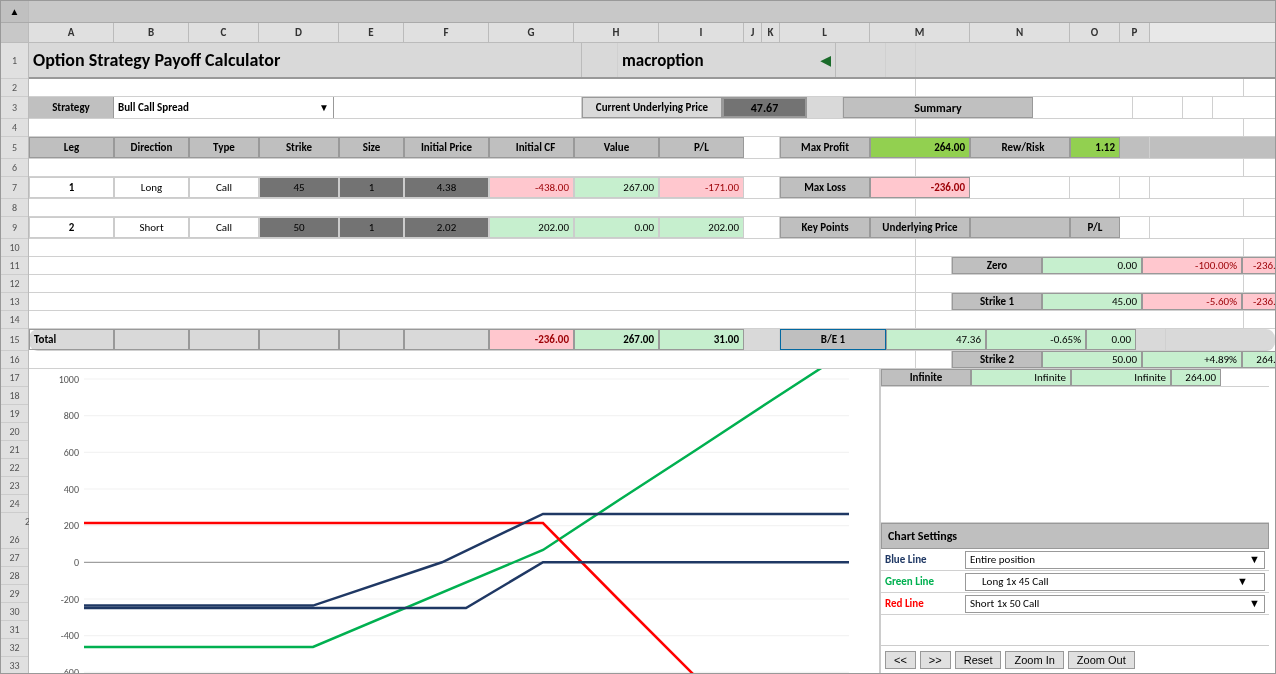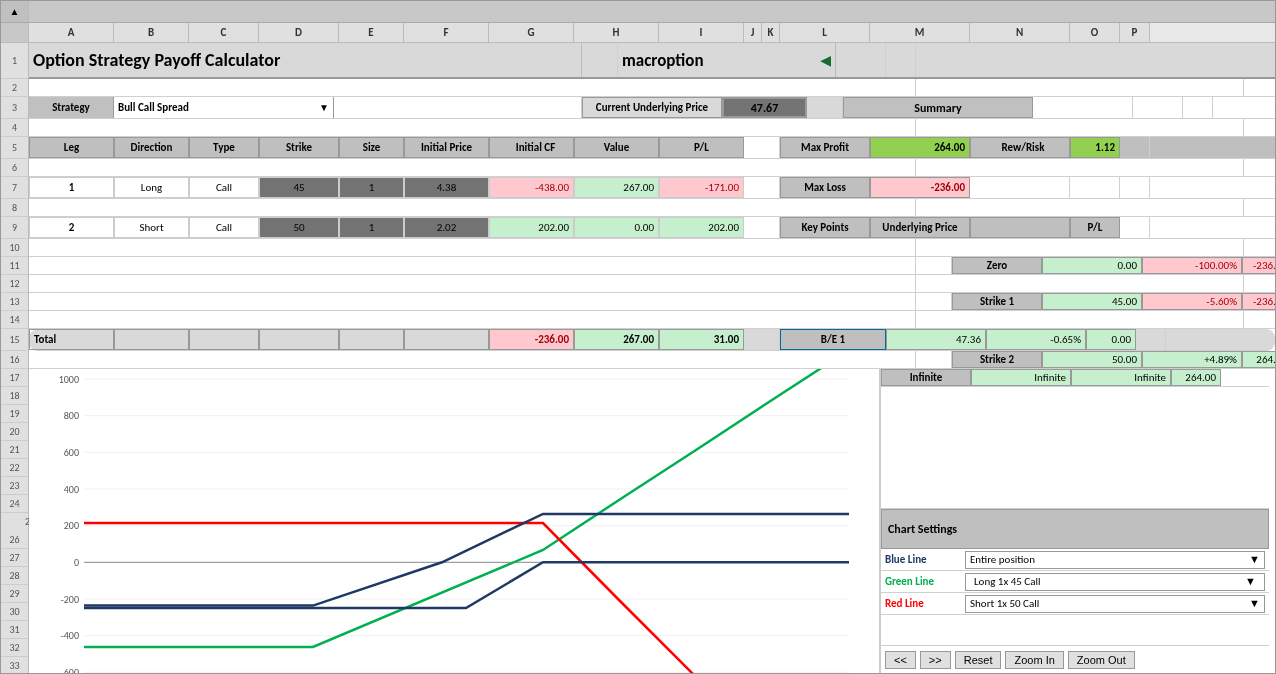--- a/index.html
+++ b/index.html
@@ -344,36 +344,36 @@
             <div class="cell text-right bg-lightgreen" style="width:100px; border:1px solid #999; font-size:11px;">Infinite</div>
             <div class="cell text-right bg-lightgreen" style="width:100px; border:1px solid #999; font-size:11px;">Infinite</div>
             <div class="cell text-right bg-lightgreen" style="width:50px; border:1px solid #999; font-size:11px;">264.00</div>
             <div style="width:30px;"></div>
           </div>
 
           <div style="flex:1; display:flex; flex-direction:column;">
             <div style="flex:1; border-bottom:1px solid #d0d0d0;"></div>
           </div>
 
-          <div style="background:#bfbfbf; border:1px solid #999; padding:19px 6px; font-weight:bold; font-size:12px; height:22px; display:flex; align-items:center;">Chart Settings</div>
+          <div style="background:#bfbfbf; border:1px solid #999; padding:12px 6px; font-weight:bold; font-size:12px; height:22px; display:flex; align-items:center;">Chart Settings</div>
 
           <div style="height:22px; display:flex; align-items:center; border-bottom:1px solid #d0d0d0; padding:0 4px;">
             <div style="width:80px; color:#1f3864; font-weight:bold; font-size:11px;">Blue Line</div>
             <div style="flex:1; position:relative;">
               <div style="display:flex; align-items:center; background:#fff; border:1px solid #999; padding:0 4px; height:18px; font-size:11px;">
                 <span style="flex:1;">Entire position</span>
                 <span>▼</span>
               </div>
             </div>
           </div>
 
           <div style="height:22px; display:flex; align-items:center; border-bottom:1px solid #d0d0d0; padding:0 4px;">
             <div style="width:80px; color:#00b050; font-weight:bold; font-size:11px;">Green Line</div>
             <div style="flex:1; position:relative;">
-              <div style="display:flex; align-items:center; background:#fff; border:1px solid #999; padding:0 8px; height:18px; font-size:11px;">
+              <div style="display:flex; align-items:center; background:#fff; border:1px solid #999; padding:0 16px; height:18px; font-size:11px;">
                 <span style="flex:1;">Long 1x 45 Call</span>
                 <span>▼</span>
               </div>
             </div>
           </div>
 
           <div style="height:22px; display:flex; align-items:center; border-bottom:1px solid #d0d0d0; padding:0 4px;">
             <div style="width:80px; color:#ff0000; font-weight:bold; font-size:11px;">Red Line</div>
             <div style="flex:1; position:relative;">
               <div style="display:flex; align-items:center; background:#fff; border:1px solid #999; padding:0 4px; height:18px; font-size:11px;">

